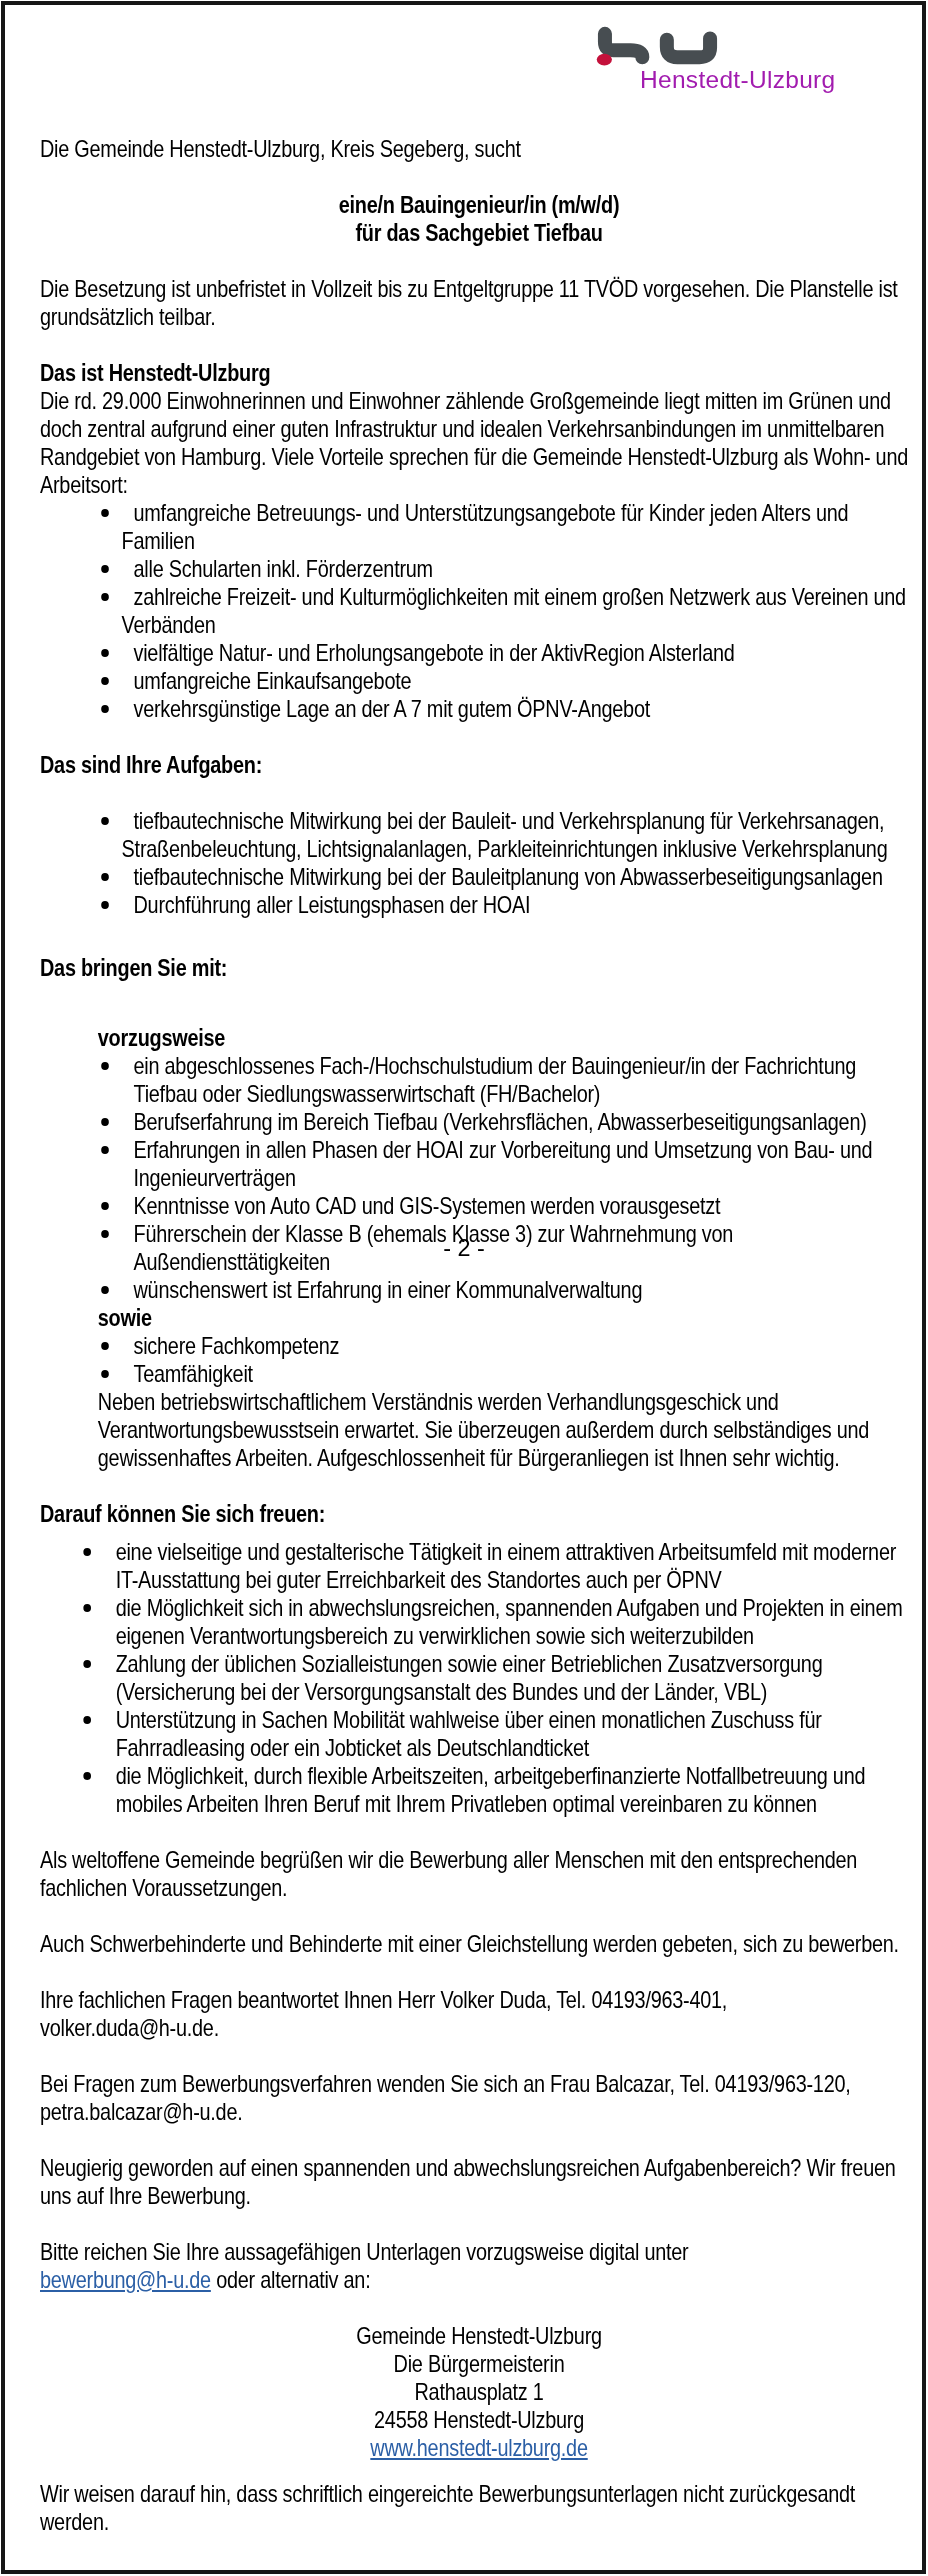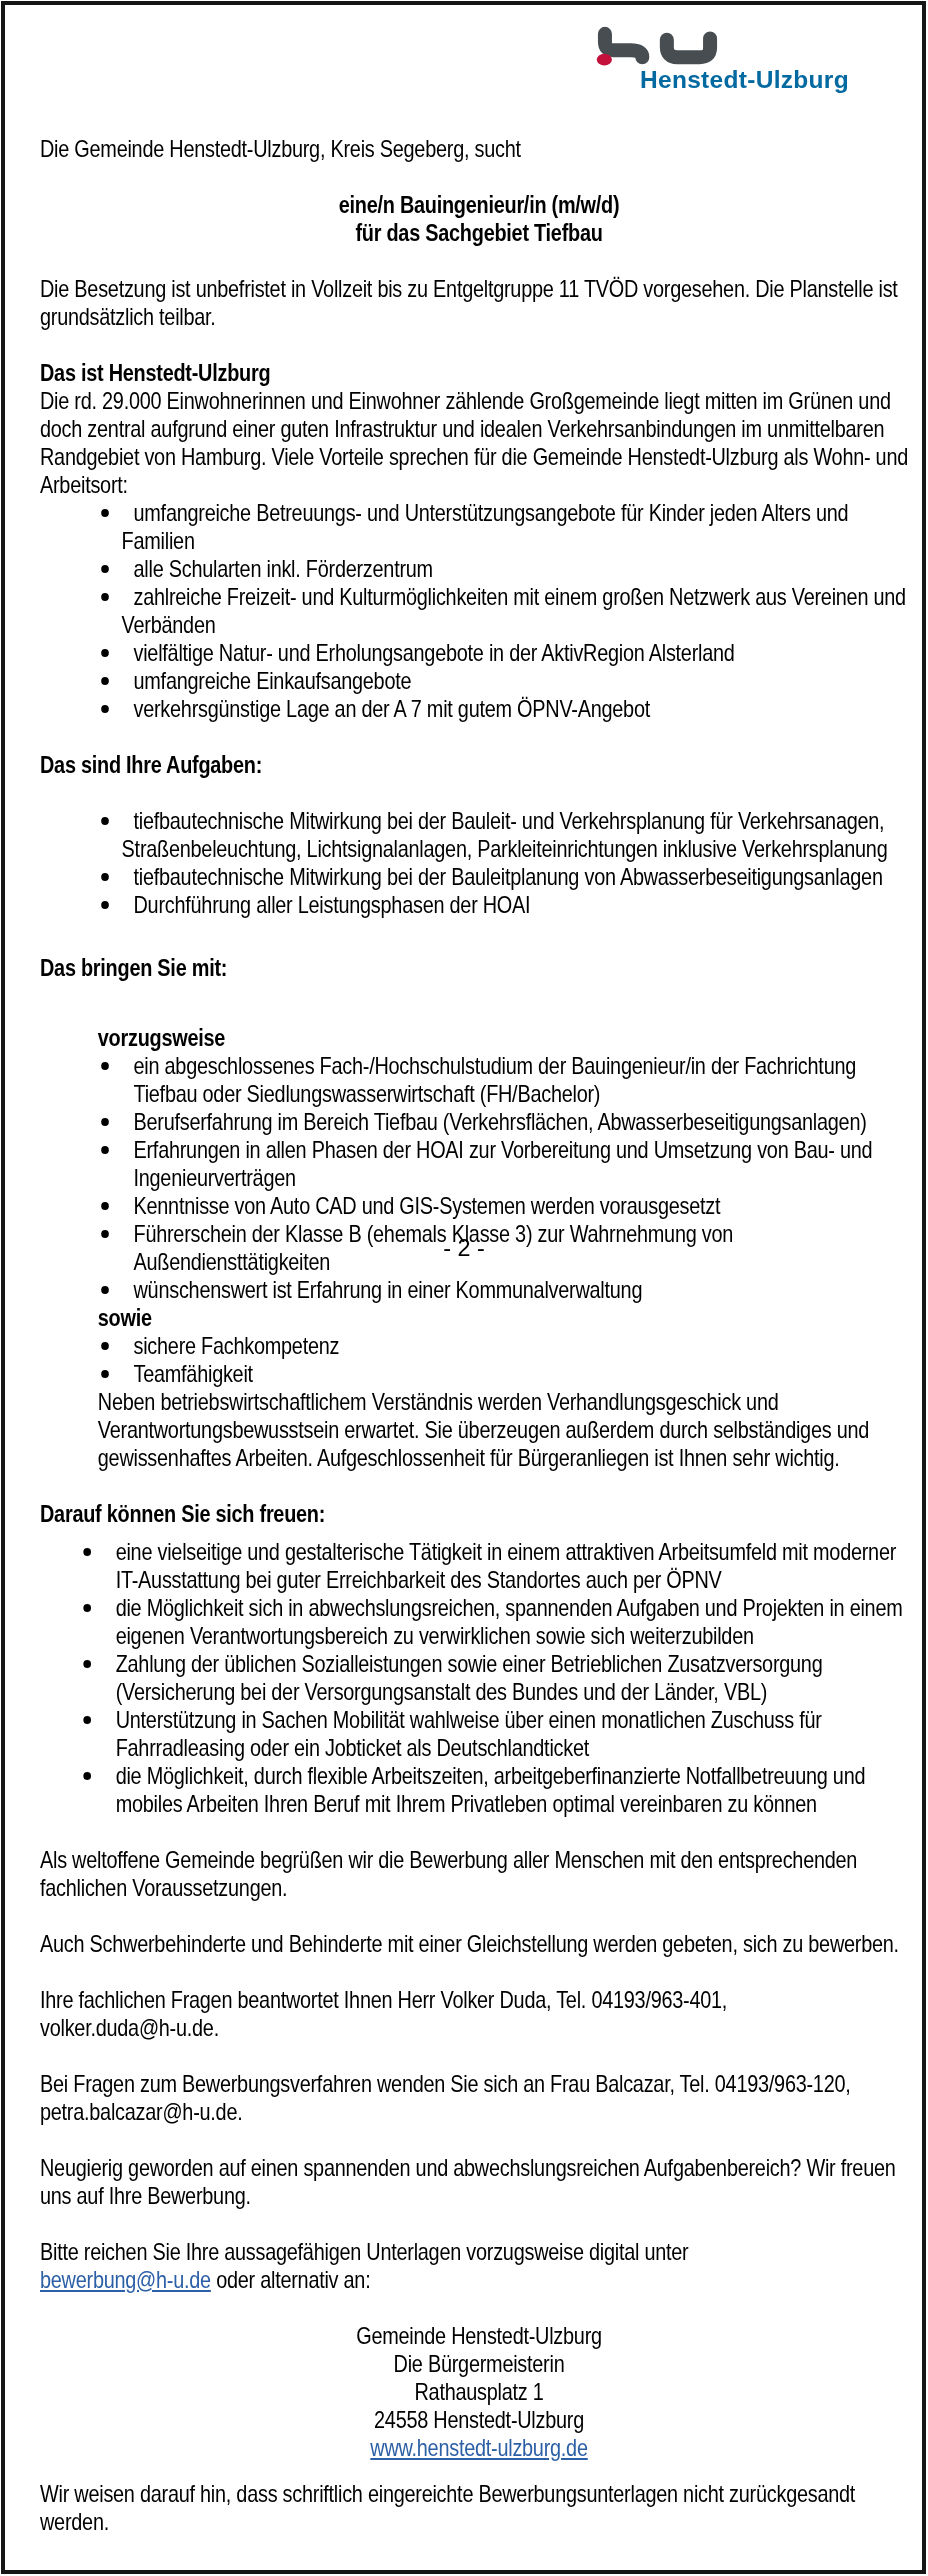--- a/index.html
+++ b/index.html
@@ -36,21 +36,21 @@
   .list-b li::before { content:''; position:absolute; left:51px; top:10px;
     width:9.4px; height:8.2px; border-radius:50%; background:#000; }
   a.doc-link { color:#2B5FA6; text-decoration:underline; cursor:pointer; }
   .page-number {
     position:absolute; left:0; top:1234px; width:928px; text-align:center;
     font-size:23.4px; line-height:28px;
   }
   .logo { position:absolute; left:593px; top:21px; width:275px; height:73px; }
   .logo-wordmark {
     position:absolute; left:47px; top:47px; font-size:24.5px; line-height:24.5px;
-    font-weight:bold; color:#0369a1; letter-spacing:0.3px; white-space:nowrap;
+    font-weight:normal; color:#a21caf; letter-spacing:0.3px; white-space:nowrap;
   }
   .addr div { line-height:28px; }
 </style>
 </head>
 <body>
 
 <div class="page-border"></div>
 
 <div class="logo">
   <svg width="275" height="73" viewBox="0 0 470 125">

